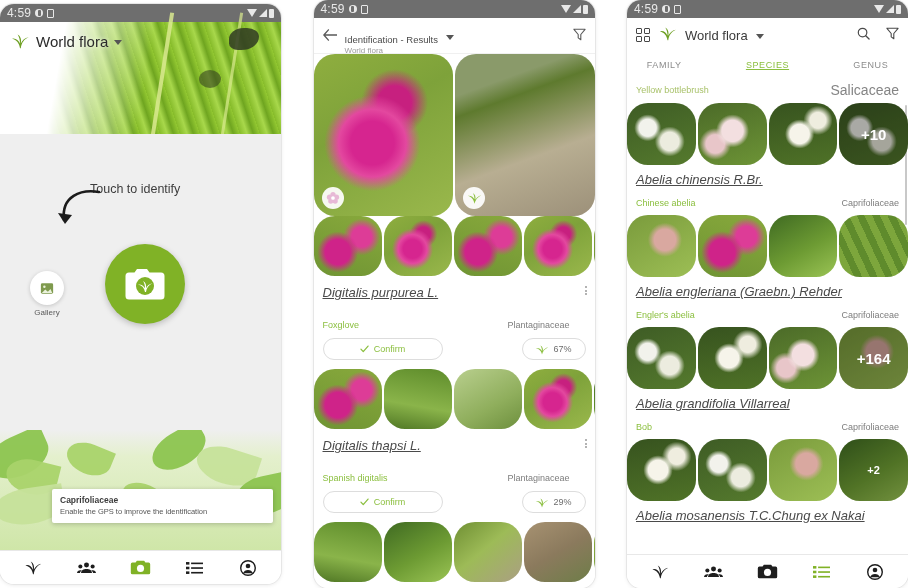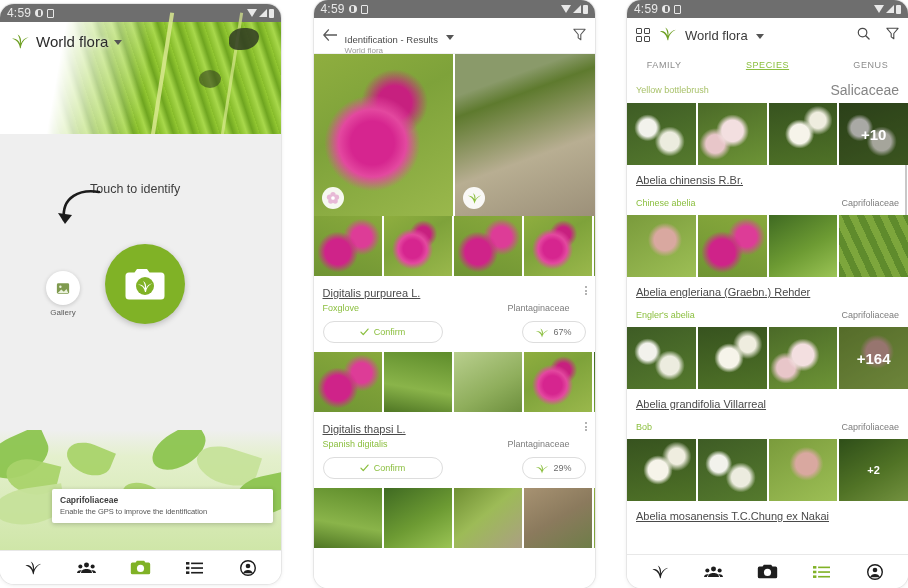--- a/index.html
+++ b/index.html
@@ -145,21 +145,21 @@
   .arrow-svg { position: absolute; left: 55px; top: 52px; }
 
   .cam-btn {
     position: absolute; left: 105px; top: 110px;
     width: 80px; height: 80px; border-radius: 50%;
     background: #80b226;
     display: flex; align-items: center; justify-content: center;
     box-shadow: 0 2px 6px rgba(0,0,0,.22);
   }
   .gallery-wrap {
-    position: absolute; left: 46px; top: 137px;
+    position: absolute; left: 30px; top: 137px;
     display: flex; flex-direction: column; align-items: center; gap: 3px;
   }
   .gallery-btn {
     width: 34px; height: 34px; border-radius: 50%;
     background: #fff; display: flex; align-items: center; justify-content: center;
     box-shadow: 0 1px 4px rgba(0,0,0,.18);
   }
   .gallery-label { font-size: 8px; color: #5a5a5a; }
 
   .s1-foliage {
@@ -214,24 +214,25 @@
     position: absolute; left: 8px; bottom: 7px;
     width: 22px; height: 22px; border-radius: 50%;
     background: rgba(255,255,255,.92);
     display: flex; align-items: center; justify-content: center;
   }
   .strip { display: flex; gap: 2px; height: 60px; overflow: hidden; }
   .strip > div { width: 68px; flex: 0 0 68px; position: relative; }
 
   .result-card { background: #fff; padding: 7px 9px 9px 9px; position: relative; }
   .sci-name {
-    font-size: 11px; color: #4a4a4a; text-decoration: underline;
+    font-size: 13px; color: #4a4a4a; text-decoration: underline;
     display: inline-block;
-  }
-  .row2 { display: flex; justify-content: space-between; margin-top: 2px; padding-right: 16px; }
+    font-style: italic;
+  }
+  .row2 { display: flex; justify-content: space-between; margin-top: 19px; padding-right: 16px; }
   .common-name { font-size: 9px; color: #8bbf3f; }
   .family-name { font-size: 9px; color: #7d7d7d; }
   .kebab {
     position: absolute; right: 8px; top: 10px;
     display: flex; flex-direction: column; gap: 1.5px; align-items: center;
   }
   .kebab i { width: 2px; height: 2px; border-radius: 50%; background: #9a9a9a; display: block; }
   .actions { display: flex; align-items: center; justify-content: space-between; margin-top: 8px; }
   .confirm-btn {
     flex: 0 0 auto;
@@ -280,21 +281,21 @@
   }
   .plus-badge.sm { font-size: 11px; background: rgba(0,0,0,.26); }
   .sp-info { padding: 5px 9px 7px 9px; background: #fff; }
   .sp-row { display: flex; align-items: center; justify-content: space-between; margin-top: 10px; }
   .scrollbar {
     position: absolute; right: 1px; top: 2px; width: 2px; height: 120px;
     background: #c8c8c8; border-radius: 2px;
   }
 
   
-  .img { background-size: cover; background-position: center; }
+  .img { background-size: cover; background-position: center; border-radius: 21px; }
   .im-flowerA { background: radial-gradient(circle at 42% 55%, #d6258f 0 18%, #e3489f 28%, transparent 40%), radial-gradient(circle at 58% 30%, #c7207f 0 12%, transparent 24%), linear-gradient(150deg,#8fae3f,#7ea23a 40%,#9ab84c); }
   .im-flowerB { background: radial-gradient(circle at 35% 60%, #cf2389 0 22%, transparent 36%), radial-gradient(circle at 70% 35%, #dd3c97 0 16%, transparent 30%), linear-gradient(200deg,#88a93c,#6f9433); }
   .im-leaf { background: linear-gradient(160deg,#8a9a6a 0 20%, #5e7a2e 30%, #b8ae92 62%, #9c9079 100%); }
   .im-leafB { background: linear-gradient(140deg,#6f8f33,#9dbb57 45%,#ab9f83); }
   .im-green { background: linear-gradient(150deg,#3f6a22,#6d9b33 55%,#9bc455); }
   .im-greenB { background: linear-gradient(190deg,#5e8c2b,#8ab44a 60%,#4f7624); }
   .im-soil { background: linear-gradient(150deg,#a79272,#8b7a5d 50%,#6e7d48); }
   .im-white1 { background: radial-gradient(circle at 30% 40%, #f2f2ec 0 14%, transparent 22%), radial-gradient(circle at 62% 62%, #ececdf 0 16%, transparent 26%), linear-gradient(160deg,#3e5c25,#557a2d); }
   .im-white2 { background: radial-gradient(circle at 45% 50%, #f6f4ea 0 20%, transparent 30%), radial-gradient(circle at 72% 28%, #efeddf 0 12%, transparent 22%), linear-gradient(170deg,#37531f,#4f7227); }
   .im-pinkw { background: radial-gradient(circle at 50% 45%, #f3dfe0 0 22%, transparent 34%), radial-gradient(circle at 25% 66%, #e8c6c9 0 14%, transparent 24%), linear-gradient(160deg,#4b6a28,#6d9436); }

